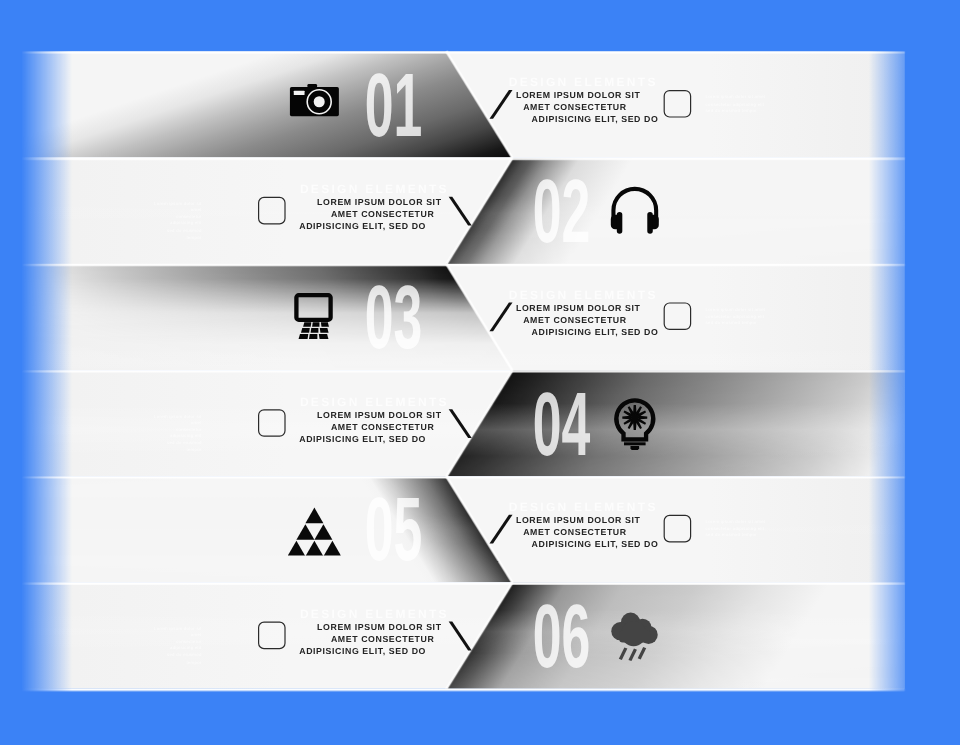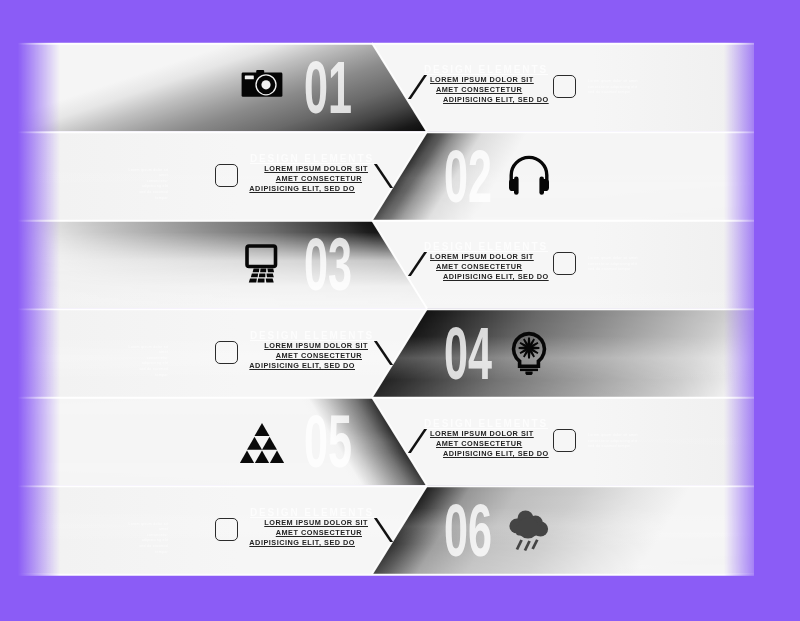--- a/index.html
+++ b/index.html
@@ -1,21 +1,21 @@
 <!DOCTYPE html>
 <html><head>
 <meta charset="utf-8">
 <title>Design Elements Infographic</title>
 <style>
   html,body{margin:0;padding:0;background:#f4f4f4;}
   body{width:800px;height:621px;overflow:hidden;font-family:"Liberation Sans",sans-serif;}
-  #stage{position:relative;width:800px;height:621px;background:#8b5cf6;}
+  #stage{position:relative;width:800px;height:621px;background:#3b82f6;}
   #art{position:absolute;left:0;top:0;}
   #overlay{position:absolute;left:0;top:0;width:800px;height:621px;}
-  .tx{position:absolute;white-space:nowrap;font-family:"Liberation Sans",sans-serif;line-height:1;text-decoration:underline;}
+  .tx{position:absolute;white-space:nowrap;font-family:"Liberation Sans",sans-serif;line-height:1;}
   .hdg{font-size:10px;font-weight:bold;letter-spacing:1.9px;color:#fff;opacity:.72;}
   .ln{font-size:7.3px;font-weight:bold;letter-spacing:.5px;color:#242424;}
   .micro{font-size:3.6px;color:#fff;opacity:.72;letter-spacing:.25px;line-height:1.55;}
   .num{position:absolute;font-size:75px;font-weight:bold;color:#fff;opacity:.80;line-height:55px;height:55px;
        font-family:"Liberation Sans",sans-serif;transform:scaleX(.575);transform-origin:0 0;white-space:nowrap;}
 </style>
 </head>
 <body>
 
 <div id="stage">

